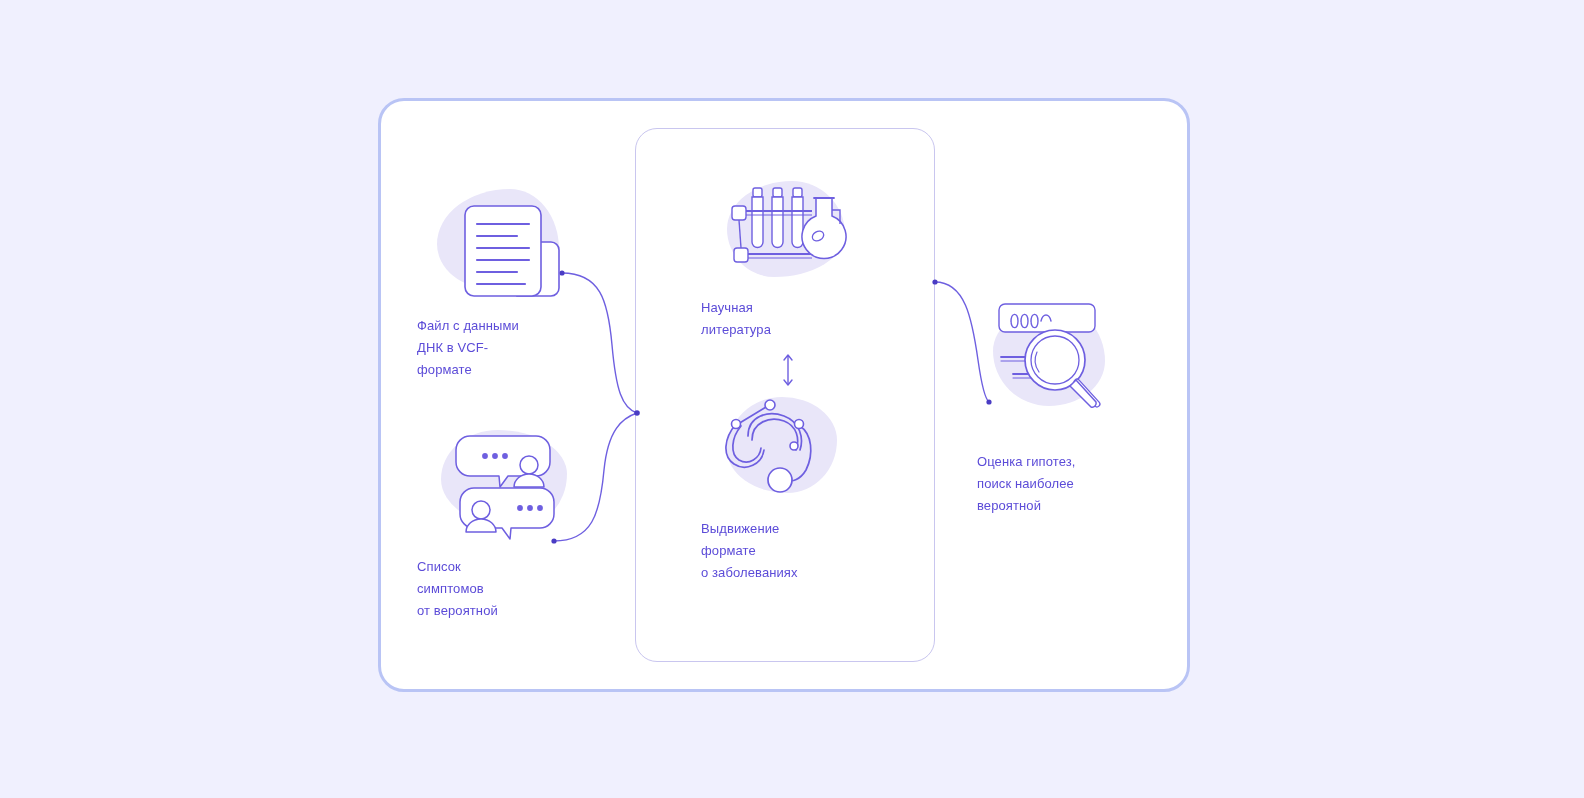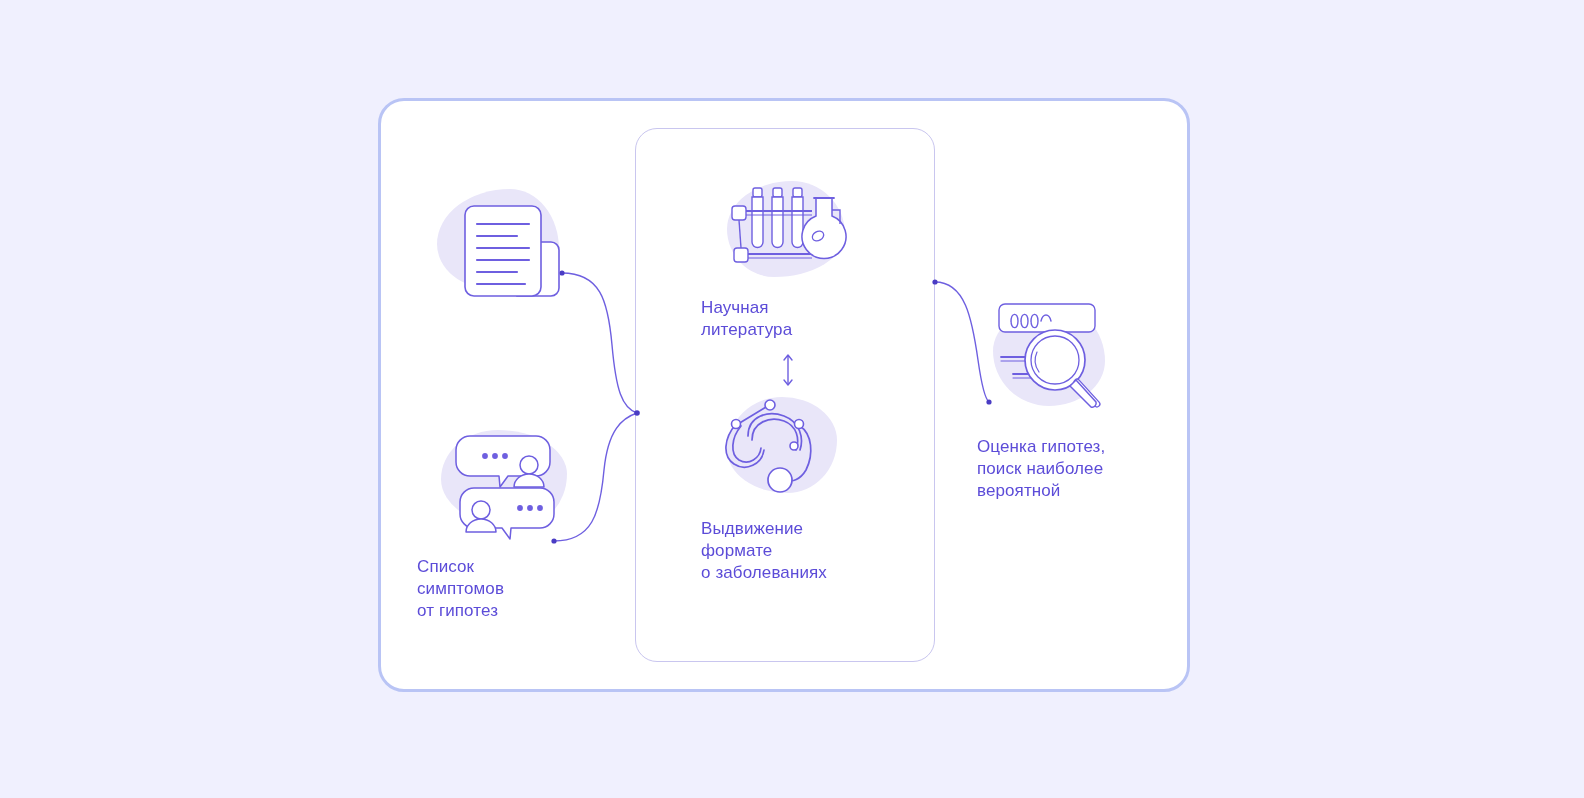--- a/index.html
+++ b/index.html
@@ -62,21 +62,21 @@
   }
   .icon-box svg {
     display: block;
     overflow: visible;
   }
 
   
   .label {
     position: absolute;
     color: #5c4cd8;
-    font-size: 17px;
+    font-size: 13px;
     line-height: 22px;
     letter-spacing: 0.1px;
     white-space: pre-line;
   }
 
   
   #connectors {
     position: absolute;
     left: 0;
     top: 0;
@@ -238,29 +238,32 @@
       <circle cx="62" cy="60" r="24" fill="none" stroke="#6e5fe0" stroke-width="1.3"></circle>
       <path d="M46,72 a20,20 0 0 1 -2,-20" fill="none" stroke="#6e5fe0" stroke-width="1.2" stroke-linecap="round"></path>
 
       <path d="M84,82 L104,104" fill="none" stroke="#6e5fe0" stroke-width="7" stroke-linecap="round"></path>
       <path d="M84,82 L104,104" fill="none" stroke="#ffffff" stroke-width="4.4" stroke-linecap="round"></path>
       <path d="M84,82 L104,104" fill="none" stroke="#6e5fe0" stroke-width="0"></path>
       <path d="M83,80 L103,102 a4,4 0 0 1 -5,5 L77,86 z" fill="#ffffff" stroke="#6e5fe0" stroke-width="1.5" stroke-linejoin="round"></path>
     </svg>
   </div>
 
+  <div class="label" style="left:417px; top:315px; width:175px;">Файл с данными
+ДНК в VCF-
+формате</div>
 
   <div class="label" style="left:417px; top:556px; width:175px;">Список
 симптомов
-от гипотез</div>
+от вероятной</div>
 
   <div class="label" style="left:701px; top:297px; width:180px;">Научная
 литература</div>
 
   <div class="label" style="left:701px; top:518px; width:200px;">Выдвижение
 формате
 о заболеваниях</div>
 
-  <div class="label" style="left:977px; top:436px; width:200px;">Оценка гипотез,
+  <div class="label" style="left:977px; top:451px; width:200px;">Оценка гипотез,
 поиск наиболее
 вероятной</div>
 
 </div>
 
 </body></html>

